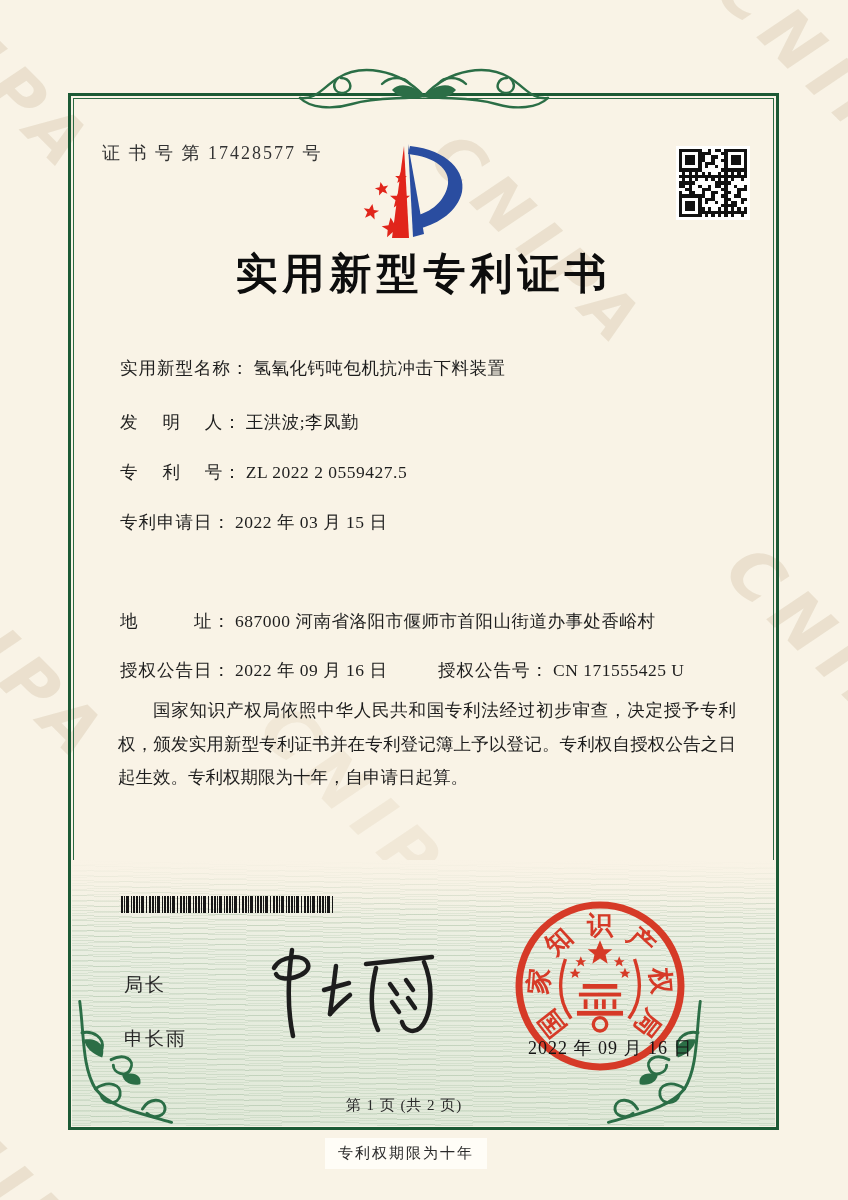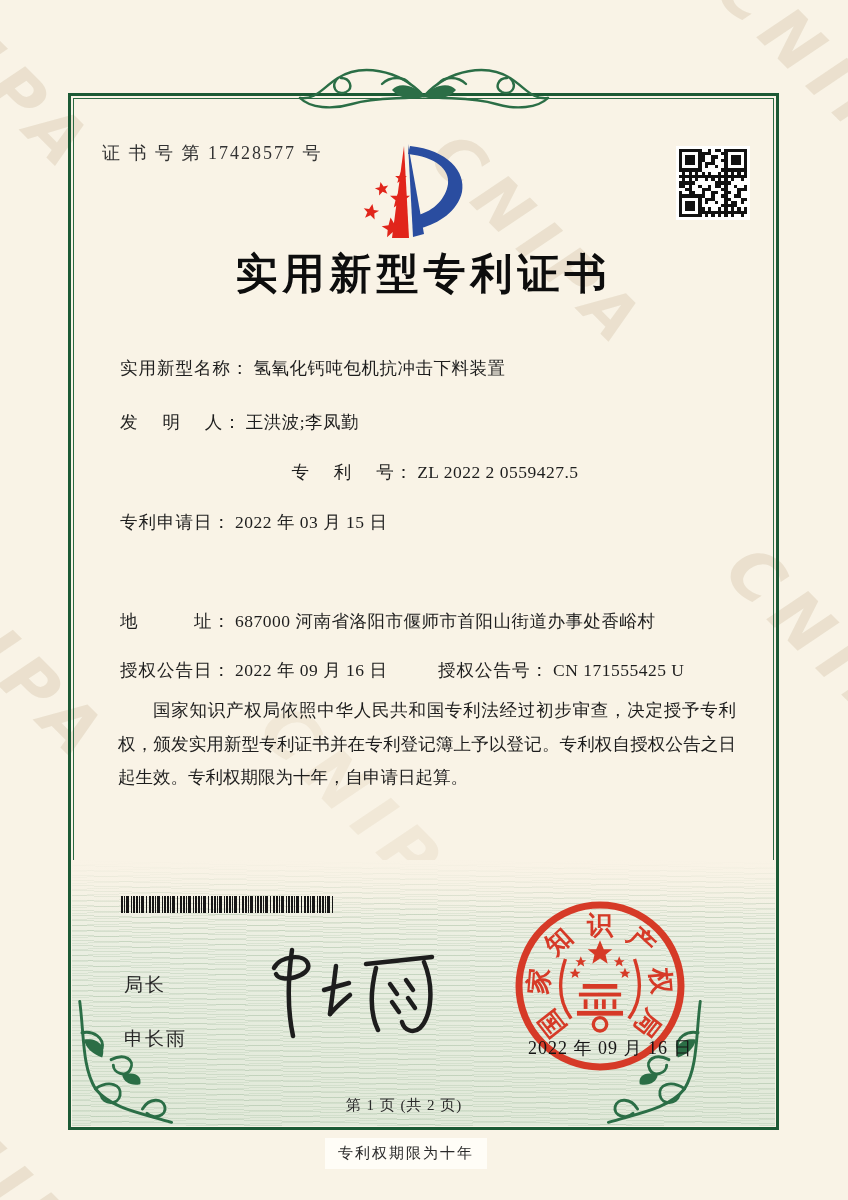--- a/index.html
+++ b/index.html
@@ -50,21 +50,21 @@
   .cert-no{position:absolute; left:102px; top:141px; font-size:18px; letter-spacing:2px; color:#333; z-index:4;}
   .logo{position:absolute; left:340px; top:134px; width:155px; height:122px; z-index:4;}
   .qr{position:absolute; left:676px; top:146px; width:74px; height:74px; background:#fff; padding:3px; box-sizing:border-box; z-index:4;}
   .qr svg{display:block; width:68px; height:68px;}
   .title{
     position:absolute; left:68px; top:246px; width:711px; text-align:center;
     font-size:42px; font-weight:bold; letter-spacing:5px; color:#0d0d0d; z-index:4;
   }
   
   .field{position:absolute; left:120px; width:630px; font-size:17.5px; color:#1e1e1e; z-index:4; white-space:nowrap;}
-  .f0{top:356px;} .f1{top:410px;} .f2{top:460px;text-align:center;} .f3{top:510px;}
+  .f0{top:356px;} .f1{top:410px;} .f2{top:460px;} .f3{top:510px;}
   .f4{top:560px;} .f5{top:609px;} .f6{top:658px;}
   .flabel{letter-spacing:1px;}
   .fvalue{margin-left:4px; letter-spacing:.5px;}
   .fpair2{position:absolute; left:318px; top:0; white-space:nowrap;}
   
   .body-text{
     position:absolute; left:118px; top:694px; width:618px; z-index:4;
     font-size:17.5px; line-height:1.92; text-align:justify; color:#1d1d1d;
   }
   .body-text p{margin:0; text-indent:2em;}

